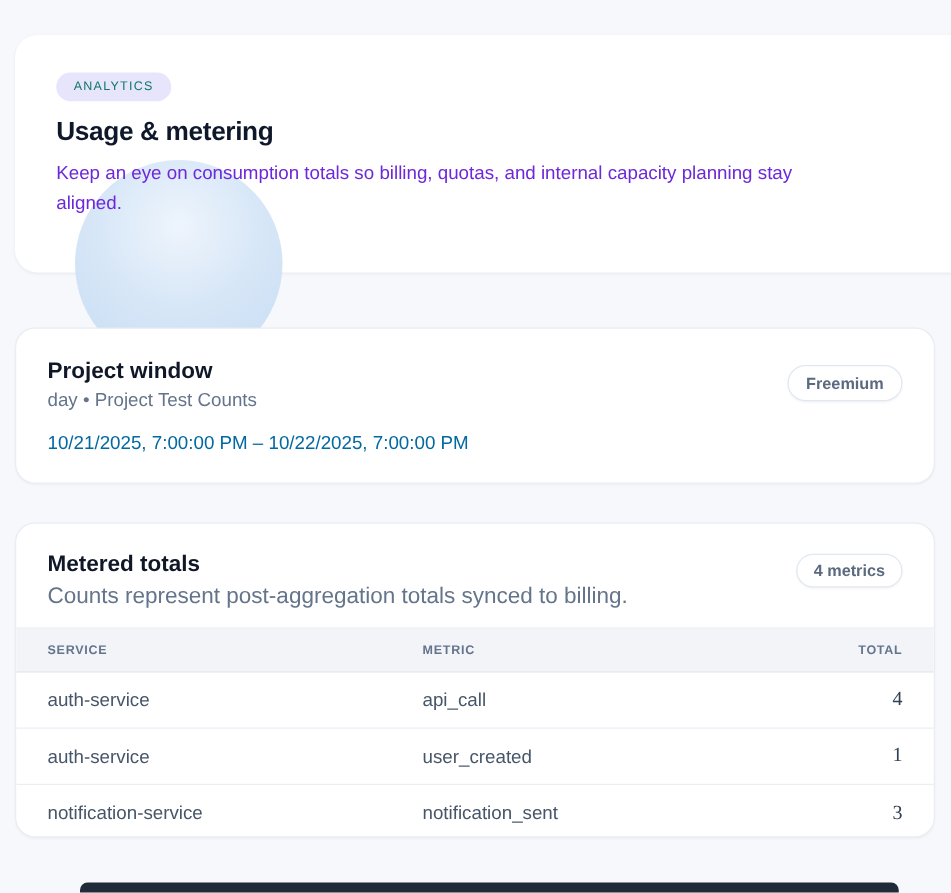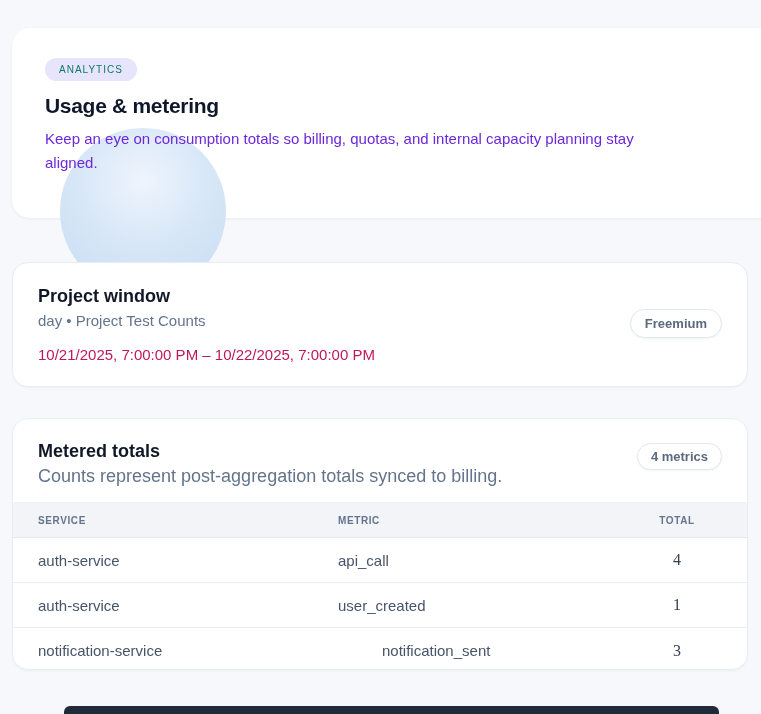--- a/index.html
+++ b/index.html
@@ -79,35 +79,35 @@
     padding: 6px 14px;
     font-size: 13px;
     font-weight: bold;
     color: #5b6a7e;
     box-shadow: 0 1px 2px rgba(15,23,42,.05);
     white-space: nowrap;
   }
 
   
   .billing-card { top: 262px; height: 125px; padding: 23px 25px; }
-  .billing-card .pill { top: 46px; }
+  .billing-card .pill { top: 29px; }
   .card-title {
     font-size: 18px;
     font-weight: bold;
     color: #101828;
   }
   .card-subtitle {
     margin-top: 5px;
     font-size: 15px;
     color: #64748b;
   }
   .billing-range {
     margin-top: 17px;
     font-size: 15px;
-    color: #be185d;
+    color: #0369a1;
   }
 
   
   .metered-card { top: 418px; height: 252px; overflow: hidden; }
   .metered-card .pill { top: 24px; padding: 5px 13px; }
   .metered-head { padding: 22px 25px 0 25px; }
   .metered-head .card-subtitle { font-size: 18px; margin-top: 4px; }
 
   .usage-table { margin-top: 15px; }
   .t-row {
@@ -124,25 +124,25 @@
   .t-head .t-cell {
     font-size: 10px;
     font-weight: bold;
     letter-spacing: .06em;
     color: #64748b;
   }
   .t-body-row {
     height: 45px;
     border-bottom: 1px solid #eaeef3;
   }
-  .t-body-row:last-child { border-bottom: none; gap: 44px; }
+  .t-body-row:last-child { border-bottom: none; }
   .t-cell { font-size: 15px; color: #475569; }
   .col-service { width: 300px; flex: none; }
   .col-metric  { flex: 1; }
-  .col-total   { width: 90px; flex: none; text-align: center; }
+  .col-total   { width: 90px; flex: none; text-align: right; }
   .t-body-row .col-total {
     font-family: "Liberation Serif", serif;
     font-size: 16px;
     color: #334155;
   }
 
   
   .footer-bar {
     position: absolute;
     left: 64px; top: 706px;

